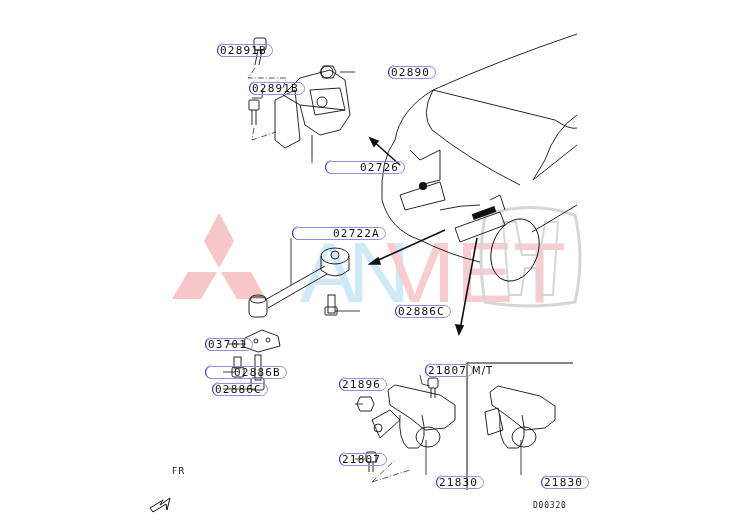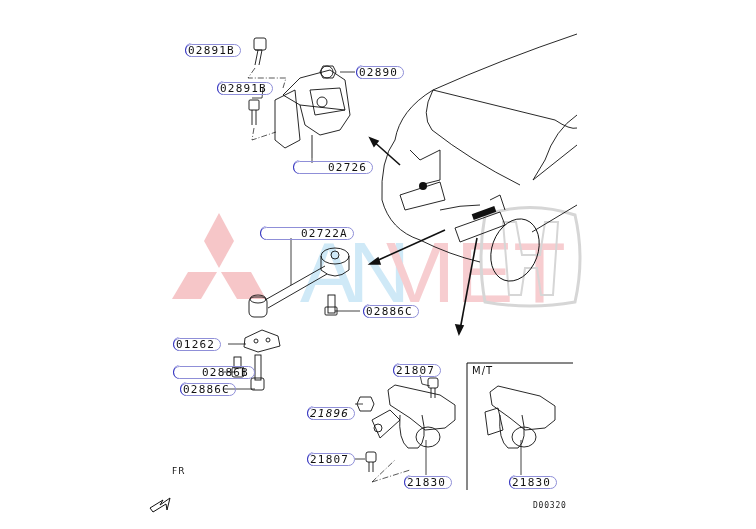--- a/index.html
+++ b/index.html
@@ -9,20 +9,21 @@
     position: absolute;
     font-family: "DejaVu Sans Mono", monospace;
     font-size: 11px;
     letter-spacing: 1.2px;
     color: #111;
     line-height: 13px;
     height: 13px;
     padding: 0 6px 0 2px;
     white-space: nowrap;
     cursor: pointer;
+    margin-left: 32px;
   }
   .label::before {
     content: ""; position: absolute; left: -1px; top: 0; bottom: 0; right: 0;
     border: 1px solid #8f8fd8; border-radius: 7px; pointer-events: none;
   }
   .label::after {
     content: ""; position: absolute; left: -1px; top: -1px; width: 6px; height: 14px;
     border-left: 1px solid #3030c0; border-top-left-radius: 7px; border-bottom-left-radius: 7px;
   }
   .plain { position: absolute; font-family: "DejaVu Sans", sans-serif; font-size: 10px; color: #111; letter-spacing: 1px; }
@@ -162,24 +163,24 @@
     <path d="M170,498 L160,505 L163,500 L150,508 L153,512 L166,504 L167,510 Z"></path>
   </g>
 </svg>
 
 <div class="label" style="left:186px;top:44px;">02891B</div>
 <div class="label" style="left:357px;top:66px;">02890</div>
 <div class="label" style="left:218px;top:82px;">02891B</div>
 <div class="label" style="left:294px;top:161px;padding-left:34px;">02726</div>
 <div class="label" style="left:261px;top:227px;padding-left:40px;">02722A</div>
 <div class="label" style="left:364px;top:305px;">02886C</div>
-<div class="label" style="left:174px;top:338px;">01262</div>
+<div class="label" style="left:174px;top:338px;">03701</div>
 <div class="label" style="left:174px;top:366px;padding-left:28px;">02886B</div>
 <div class="label" style="left:181px;top:383px;">02886C</div>
 <div class="label" style="left:394px;top:364px;">21807</div>
-<div class="label" style="left:308px;top:407px;font-style:italic;">21896</div>
+<div class="label" style="left:308px;top:378px;">21896</div>
 <div class="label" style="left:308px;top:453px;">21807</div>
 <div class="label" style="left:405px;top:476px;">21830</div>
 <div class="label" style="left:510px;top:476px;">21830</div>
 
 <div class="plain" style="left:472px;top:365px;">M/T</div>
 <div class="plain" style="left:172px;top:466px;font-size:9px;">FR</div>
 <div class="code" style="left:533px;top:501px;">D00320</div>
 
 </body></html>

